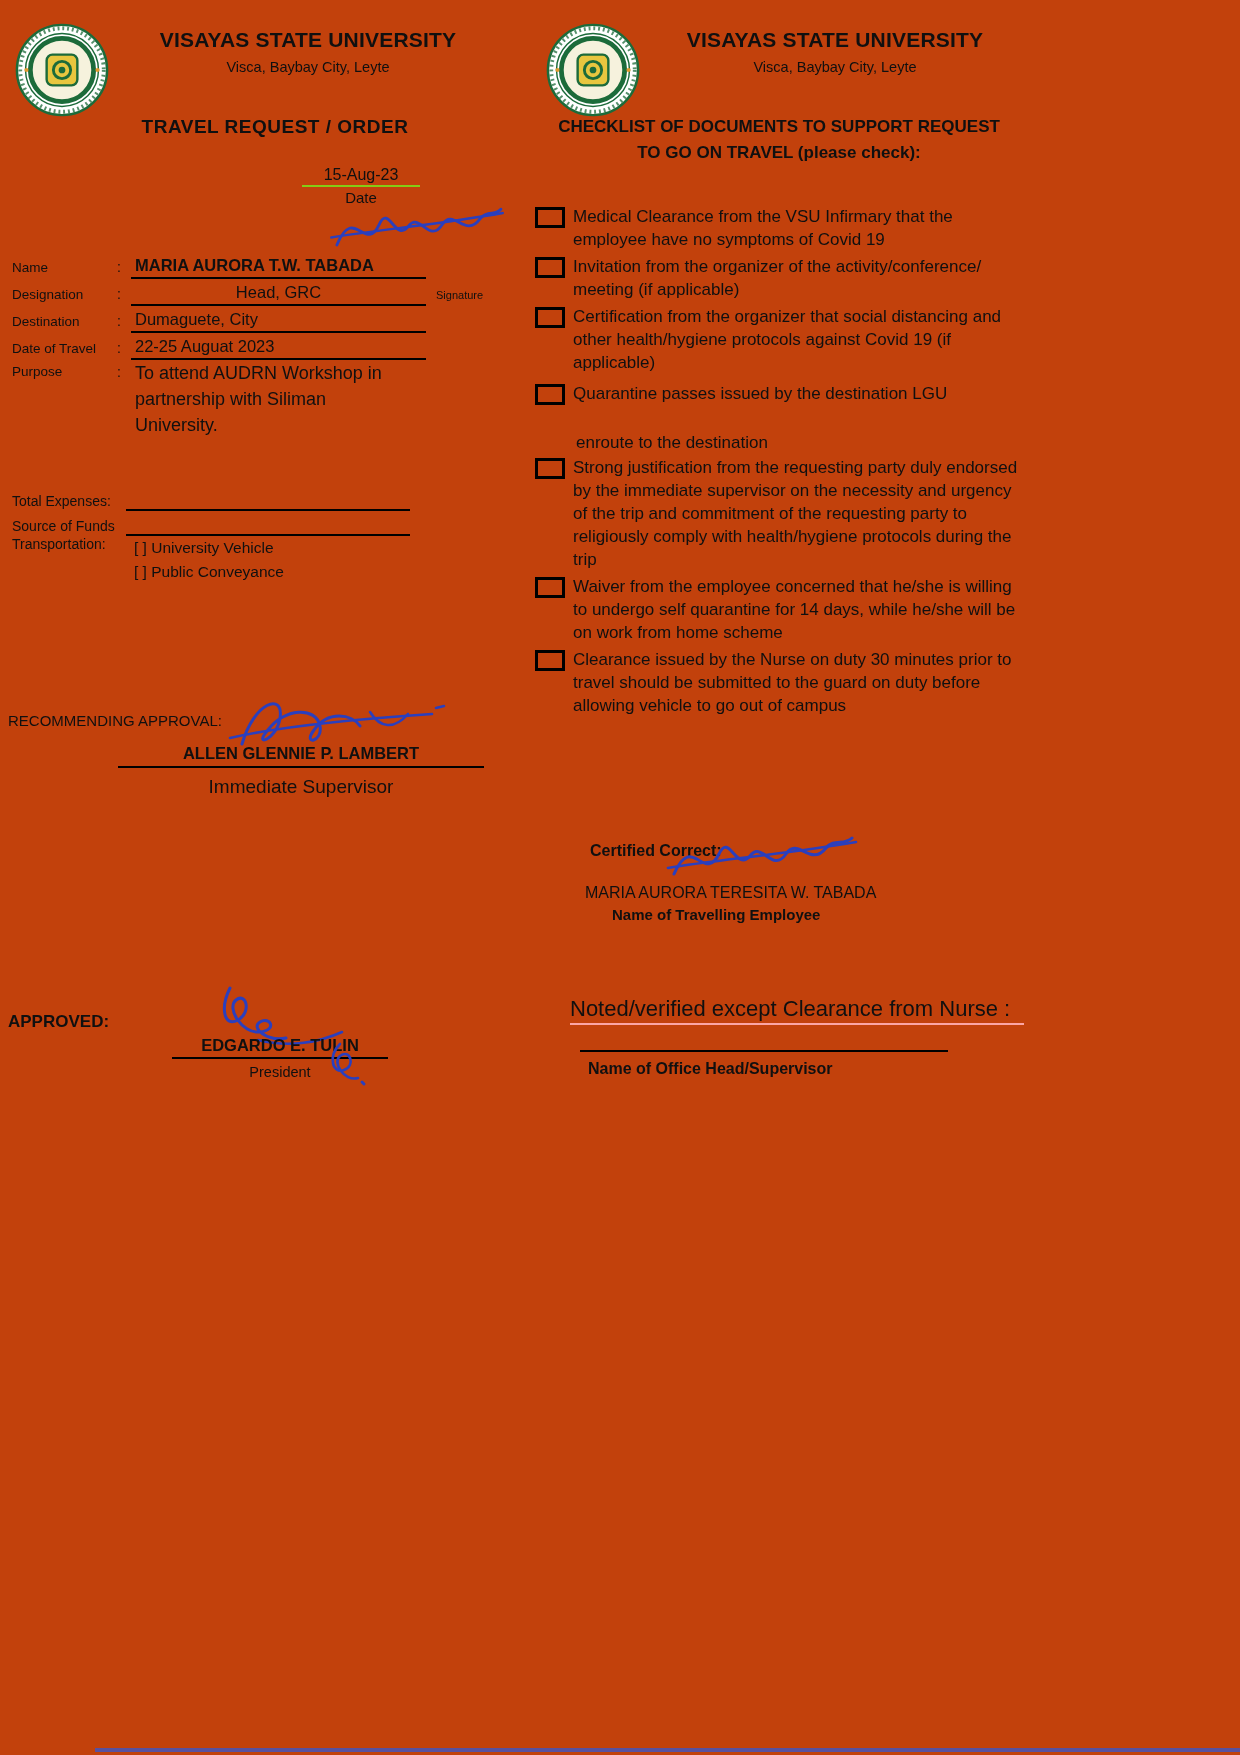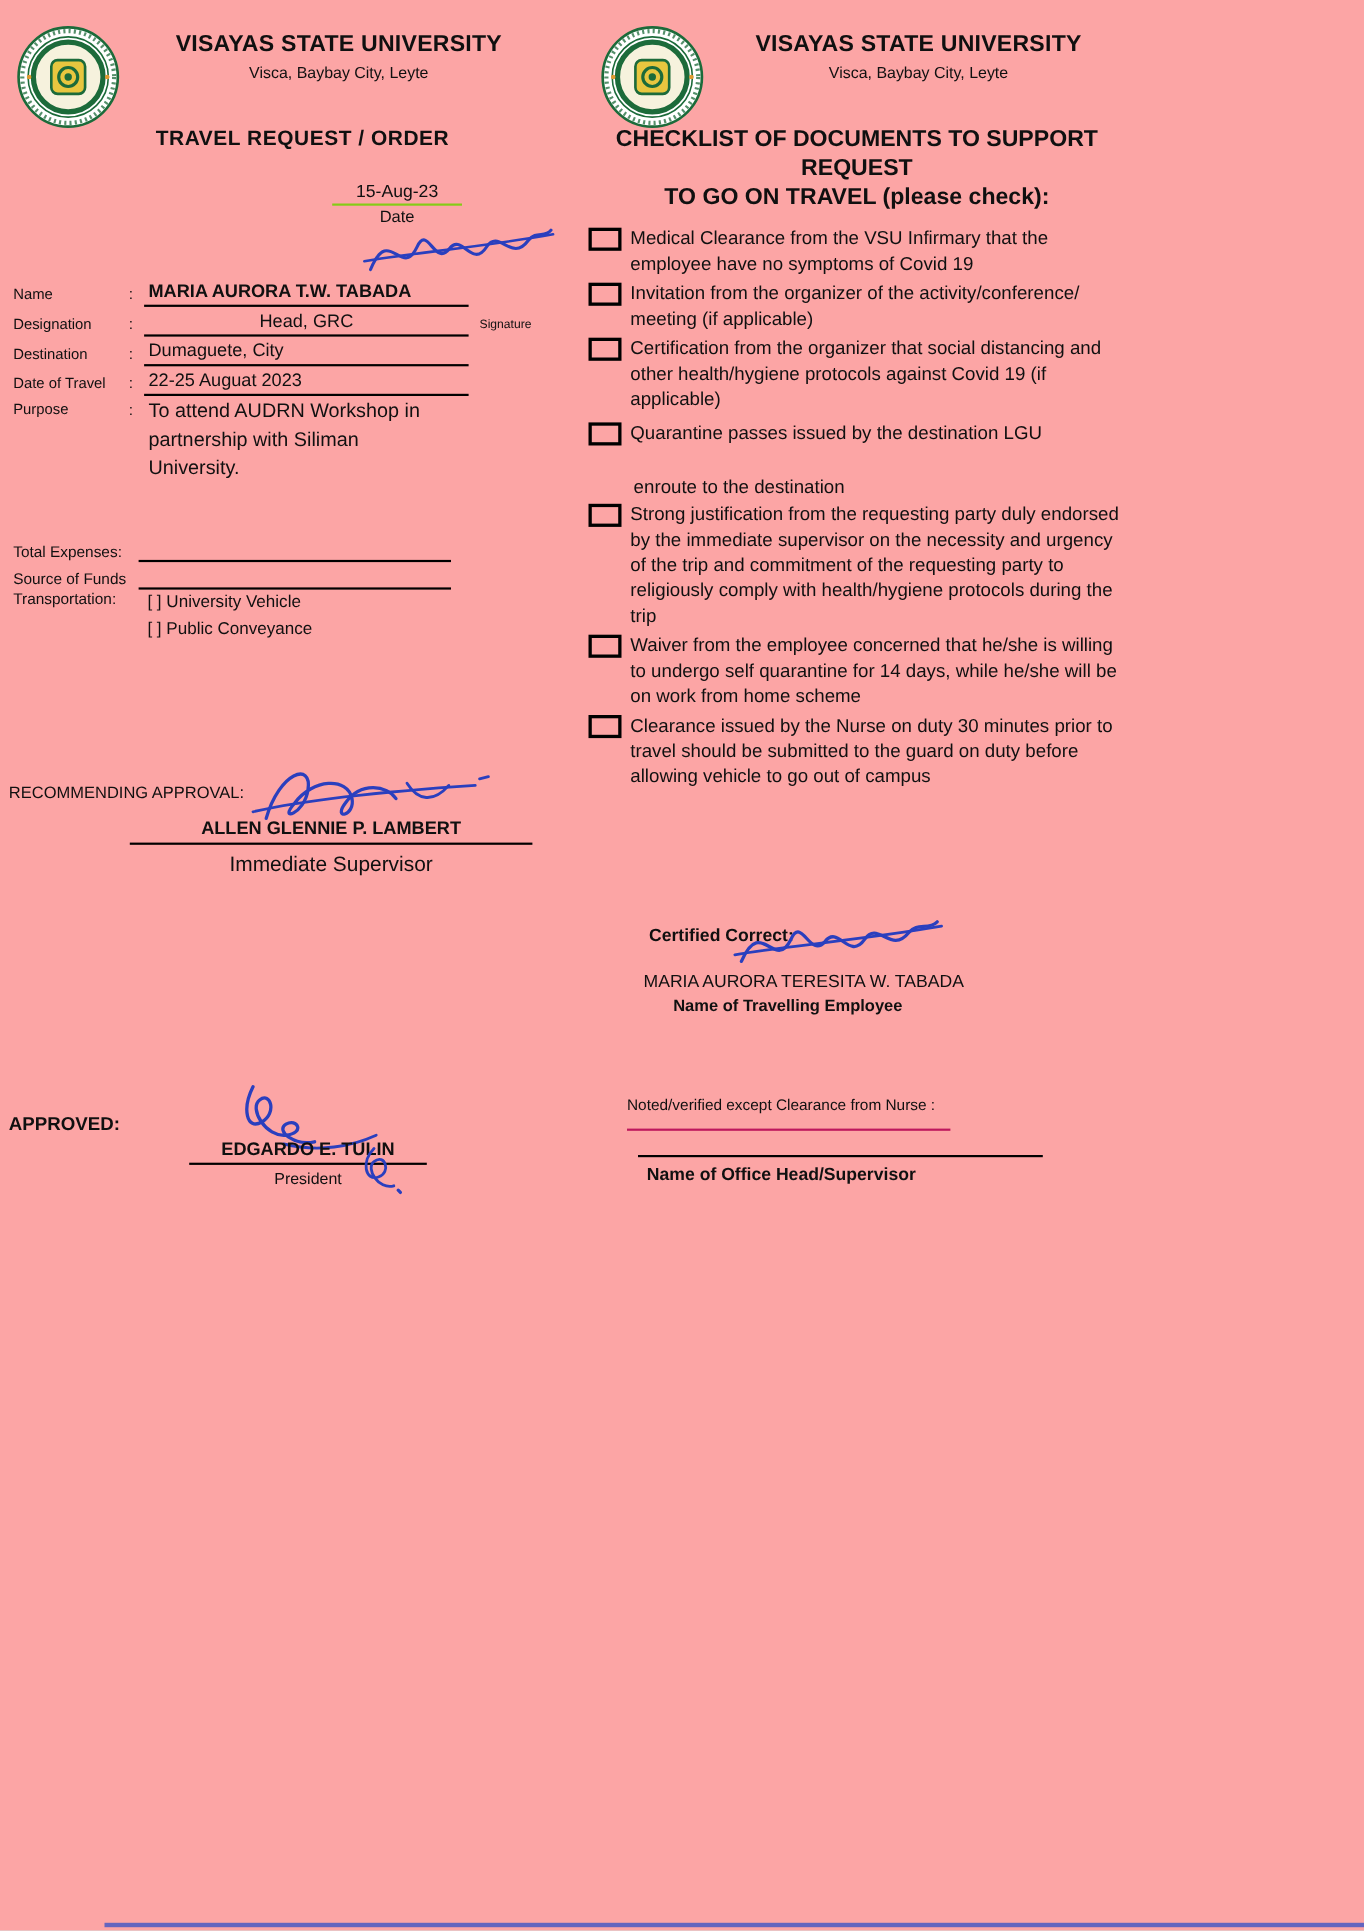--- a/index.html
+++ b/index.html
@@ -1,31 +1,31 @@
 <!DOCTYPE html>
 <html style="--ink: #2a3fbe; --seal: #1c6b3a; --text: #101010;"><head>
 <meta charset="utf-8">
 <style>
   *{margin:0;padding:0;box-sizing:border-box}
   html,body{background:#dcdcdc}
-  .page{position:relative;width:1240px;height:1755px;margin:0 auto;background:#fca5a5;
+  .page{position:relative;width:1240px;height:1755px;margin:0 auto;background:#c2410c;
         font-family:"Liberation Sans",sans-serif;color:var(--text,#111);overflow:hidden}
   .abs{position:absolute}
 
   
   .seal{width:96px;height:96px}
   .seal-left{left:14px;top:22px}
   .seal-right{left:545px;top:22px}
   .lheader{left:128px;top:28px;width:360px;text-align:center}
   .rheader{left:655px;top:28px;width:360px;text-align:center}
   .uni{font-size:21px;font-weight:bold;letter-spacing:.2px}
   .addr{font-size:14.5px;margin-top:7px}
 
   .form-title{left:85px;top:116px;width:380px;text-align:center;font-weight:bold;font-size:19px;letter-spacing:.5px}
-  .chk-title{left:538px;top:114px;width:482px;text-align:center;font-weight:bold;font-size:21px;line-height:26px}
+  .chk-title{left:538px;top:114px;width:482px;text-align:center;font-weight:bold;font-size:17px;line-height:26px}
 
   
   .date-block{left:302px;top:166px;width:118px;text-align:center}
   .date-val{font-size:16px;border-bottom:2px solid #84cc16;padding-bottom:1px}
   .date-lbl{font-size:15px;margin-top:2px}
 
   
   .fields{left:12px;top:252px;width:478px}
   .frow{display:flex;align-items:flex-end;min-height:27px}
   .frow.top{align-items:flex-start}
@@ -70,21 +70,21 @@
   .chk-item{display:flex;align-items:flex-start;margin-bottom:4px}
   .chk-item.gap8{margin-bottom:8px}
   .cbx{flex:0 0 auto;width:30px;height:21px;border:3px solid #000;margin:2px 8px 0 0}
   .chk-text{width:448px;font-size:17px;line-height:23px}
   .enroute{margin:26px 0 2px 41px;font-size:17px;line-height:23px}
 
   
   .cc-label{left:590px;top:842px;font-weight:bold;font-size:16px}
   .cc-name{left:585px;top:884px;font-size:16px}
   .cc-title{left:612px;top:906px;font-weight:bold;font-size:15px}
-  .noted{left:570px;top:996px;font-size:14px;border-bottom:2px solid #be185d;padding:0 14px 14px 0}
+  .noted{left:570px;top:996px;font-size:22px;border-bottom:2px solid #fca5a5;padding:0 14px 1px 0}
   .off-line{left:580px;top:1050px;width:368px;border-top:2.5px solid #000;height:0}
   .off-label{left:588px;top:1060px;font-weight:bold;font-size:16px}
 
   .scan-edge{left:95px;top:1748px;width:1145px;height:4px;background:#3d55c6;opacity:.8}
 </style>
 </head>
 <body>
 
 <div class="page">
 

